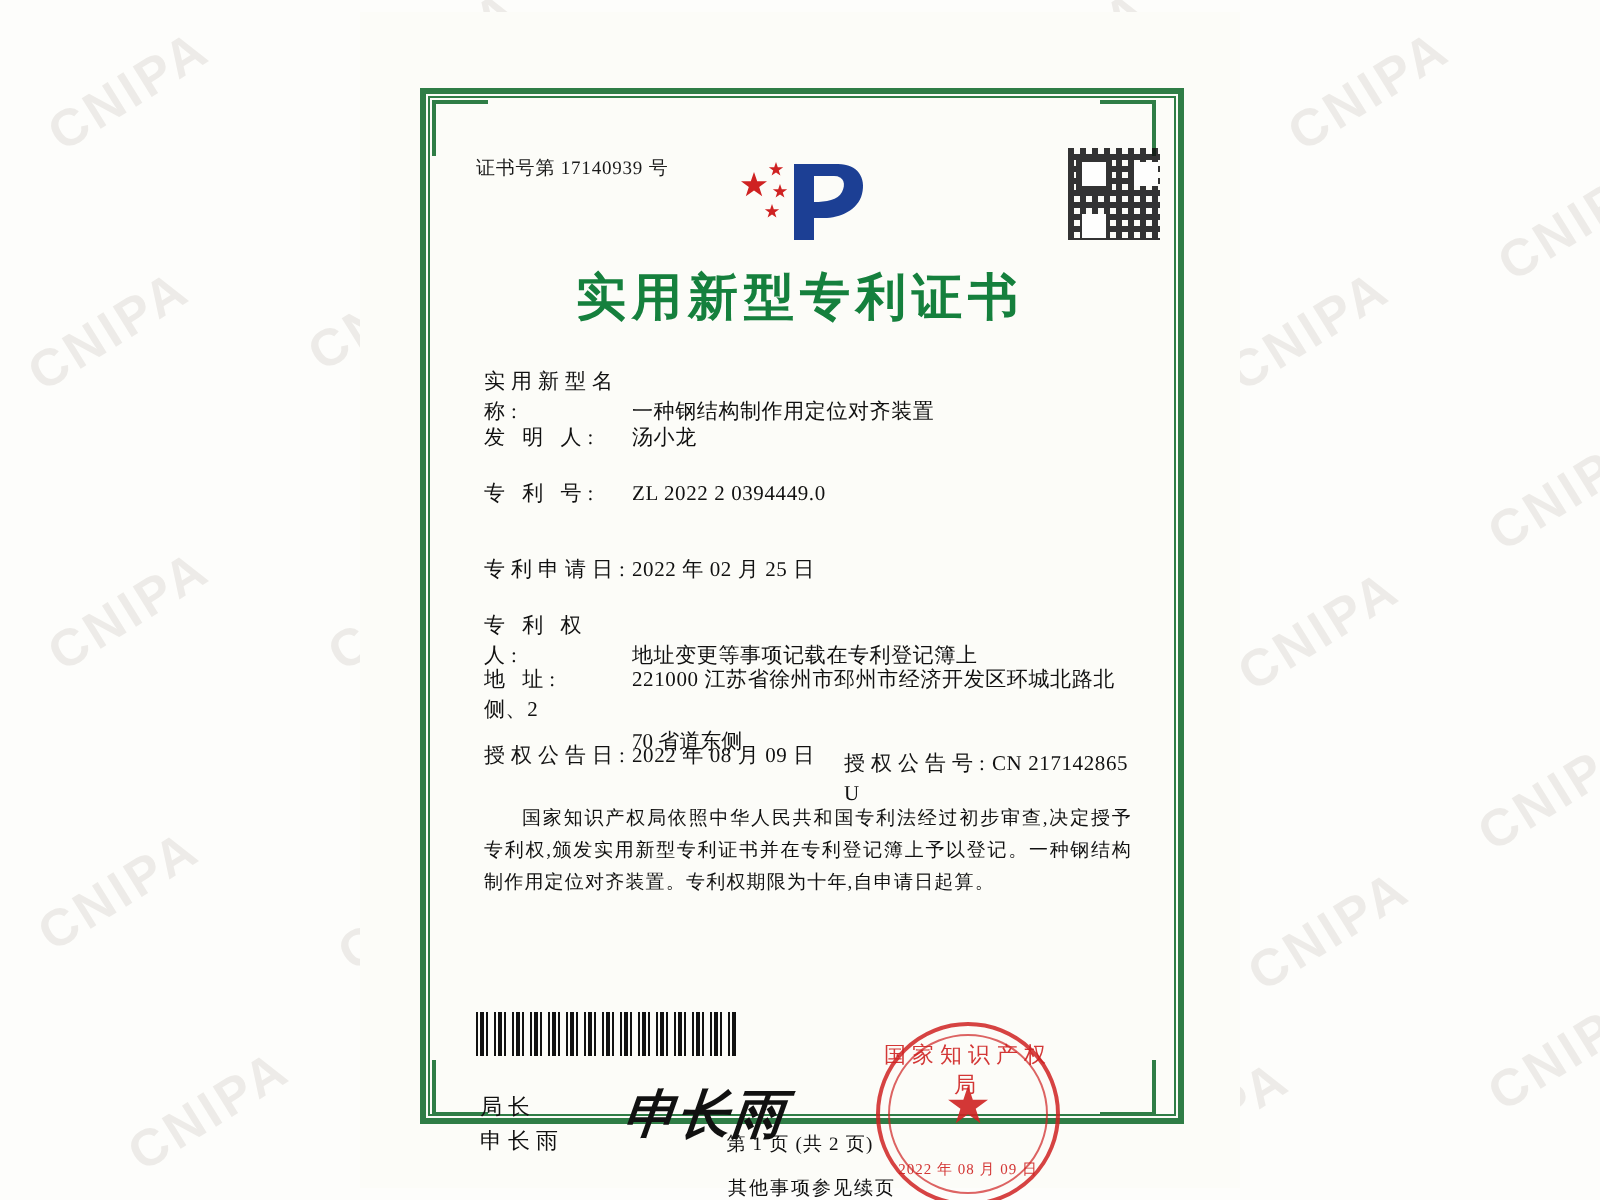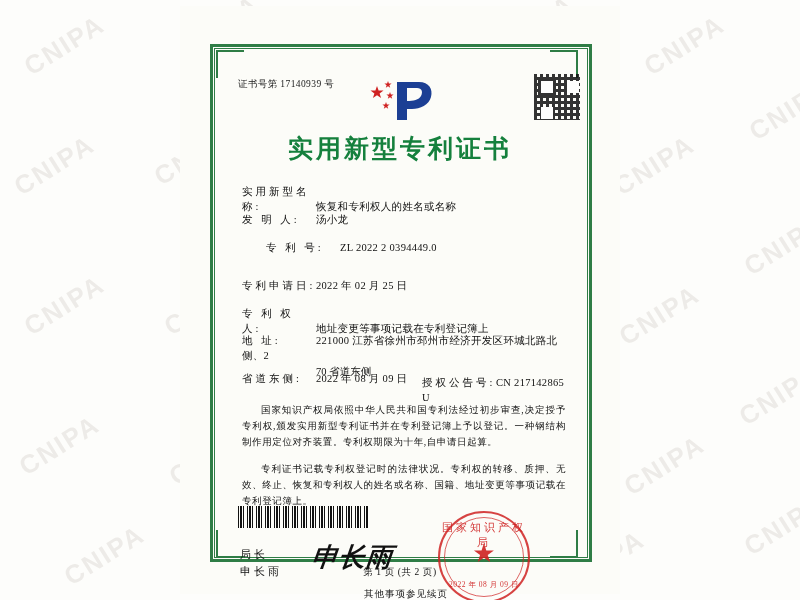--- a/index.html
+++ b/index.html
@@ -150,21 +150,21 @@
     letter-spacing: .3px;
   }
   .field.wide .val2 {
     display: block;
     margin-left: 74px;
     margin-top: 1px;
   }
 
   #f-name   { top: 178px; }
   #f-inv    { top: 206px; }
-  #f-pat    { top: 234px; margin-left: 24px; }
+  #f-pat    { top: 234px; }
   #f-appdate{ top: 272px; }
   #f-holder { top: 300px; }
   #f-addr   { top: 327px; }
   #f-grant  { top: 365px; }
   #f-grant .gbox2 { position: absolute; left: 180px; top: 4px; }
   #f-grant .gbox2 .lbl { width: 74px; }
 
   
   .para {
     position: absolute;
@@ -345,21 +345,21 @@
           <polygon points="31,5 31.9,7.6 34.6,7.6 32.4,9.2 33.2,11.8 31,10.2 28.8,11.8 29.6,9.2 27.4,7.6 30.1,7.6"></polygon>
           <polygon points="33,16 33.9,18.6 36.6,18.6 34.4,20.2 35.2,22.8 33,21.2 30.8,22.8 31.6,20.2 29.4,18.6 32.1,18.6"></polygon>
           <polygon points="29,26 29.9,28.6 32.6,28.6 30.4,30.2 31.2,32.8 29,31.2 26.8,32.8 27.6,30.2 25.4,28.6 28.1,28.6"></polygon>
         </g>
       </svg>
     </div>
 
     <div id="title">实用新型专利证书</div>
 
     <div class="field" id="f-name">
-      <span class="lbl">实用新型名称:</span><span class="val">恢复和专利权人的姓名或名称</span>
+      <span class="lbl">实用新型名称:</span><span class="val">一种钢结构制作用定位对齐装置</span>
     </div>
 
     <div class="field" id="f-inv">
       <span class="lbl">发 明 人:</span><span class="val">汤小龙</span>
     </div>
 
     <div class="field" id="f-pat">
       <span class="lbl">专 利 号:</span><span class="val">ZL 2022 2 0394449.0</span>
     </div>
 
@@ -370,28 +370,27 @@
     <div class="field" id="f-holder">
       <span class="lbl">专 利 权 人:</span><span class="val">地址变更等事项记载在专利登记簿上</span>
     </div>
 
     <div class="field wide" id="f-addr">
       <span class="lbl">地 址:</span><span class="val">221000 江苏省徐州市邳州市经济开发区环城北路北侧、2</span>
       <span class="val2">70 省道东侧</span>
     </div>
 
     <div class="field" id="f-grant">
-      <span class="lbl">省道东侧:</span><span class="val">2022 年 08 月 09 日</span>
+      <span class="lbl">授权公告日:</span><span class="val">2022 年 08 月 09 日</span>
       <span class="gbox2">
         <span class="lbl">授权公告号:</span><span class="val">CN 217142865 U</span>
       </span>
     </div>
 
     <div class="para" id="p1">国家知识产权局依照中华人民共和国专利法经过初步审查,决定授予专利权,颁发实用新型专利证书并在专利登记簿上予以登记。一种钢结构制作用定位对齐装置。专利权期限为十年,自申请日起算。</div>
-    <div class="para" id="p2">专利证书记载专利权登记时的法律状况。专利权的转移、质押、无效、终止、恢复和专利权人的姓名或名称、国籍、地址变更等事项记载在专利登记簿上。</div>
 
     <div id="barcode"></div>
 
     <div id="sig-label">
       <div>局长</div>
       <div>申长雨</div>
     </div>
 
     <div id="sig-script">申长雨</div>
 

